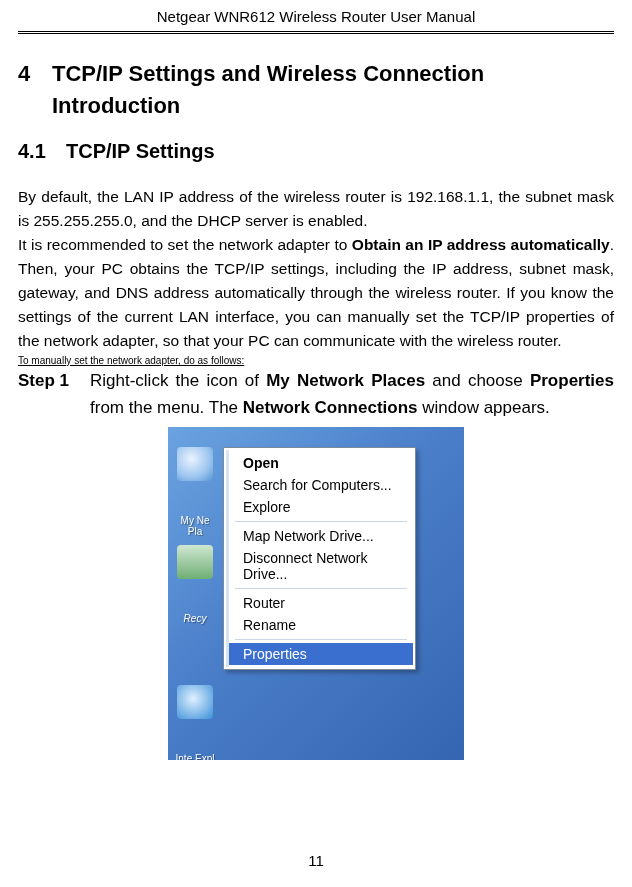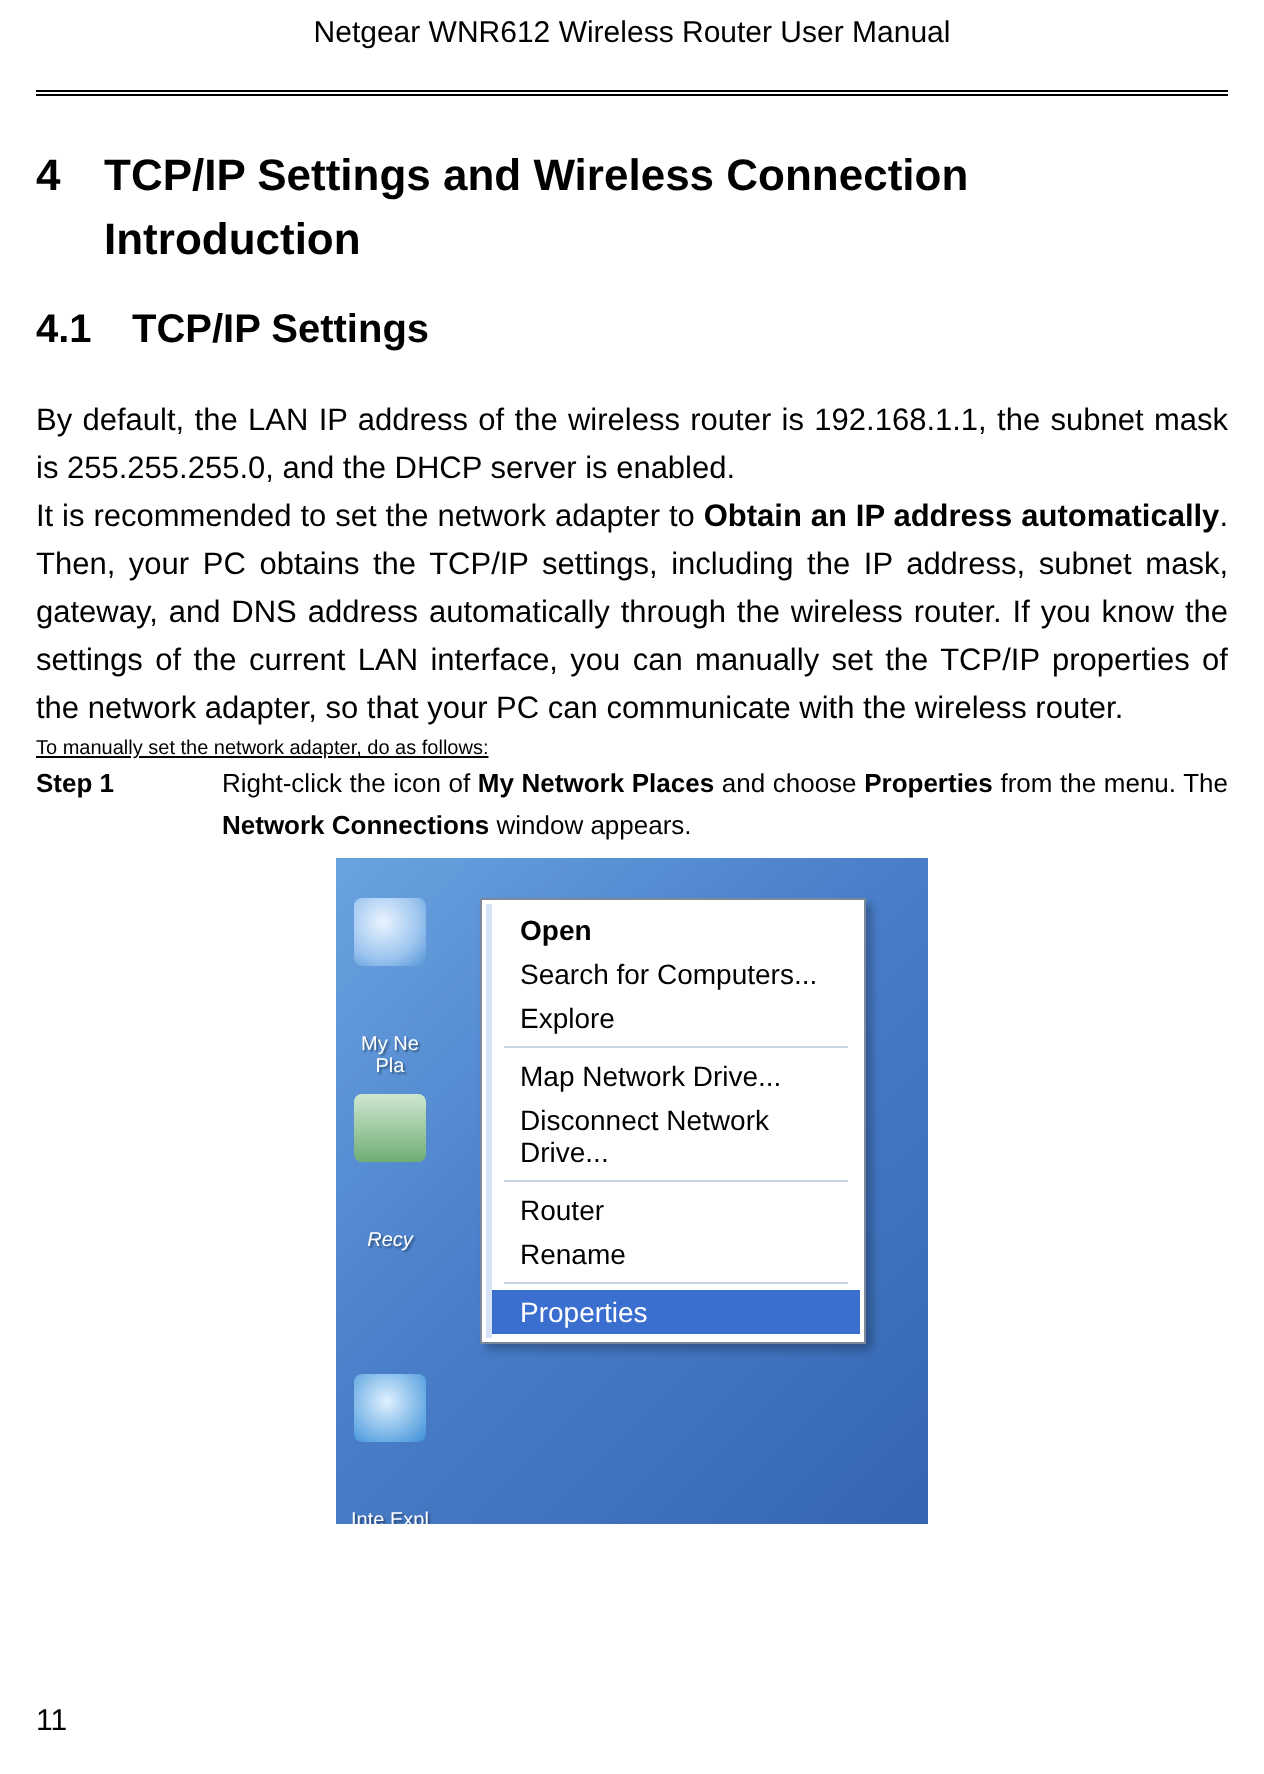--- a/index.html
+++ b/index.html
@@ -18,21 +18,21 @@
     .page {
       padding: 8px 18px 0 18px;
       display: flex;
       flex-direction: column;
       height: 100%;
     }
     .doc-header {
       text-align: center;
       font-size: 15px;
       border-bottom: 3px double #000;
-      padding-bottom: 20px;
+      padding-bottom: 6px;
       margin-bottom: 24px;
     }
     .h1 {
       font-size: 22px;
       font-weight: bold;
       display: flex;
       margin-bottom: 18px;
       line-height: 1.45;
     }
     .h1-num {
@@ -53,24 +53,23 @@
       font-size: 15.5px;
       line-height: 1.55;
       text-align: justify;
     }
     .para2 {
       font-size: 10px;
       line-height: 1.55;
       text-decoration: underline;
     }
     .step {
-      font-size: 13px;
+      font-size: 17px;
       line-height: 1.55;
       display: flex;
-      gap: 21px;
     }
     .step-label {
       font-weight: bold;
       width: 72px;
       flex-shrink: 0;
     }
     .step-body {
       flex: 1;
       text-align: justify;
     }
@@ -107,21 +106,21 @@
     .di-ie { top: 258px; }
     .di-ie .ico { background: radial-gradient(circle at 45% 40%, #dff1ff, #3a8fd8); }
     .desktop-label {
       display: block;
       line-height: 1.1;
       text-shadow: 1px 1px 1px rgba(0,0,0,0.4);
       margin-top: 34px;
     }
     .context-menu {
       position: absolute;
-      left: 72px;
+      left: 55px;
       top: 20px;
       width: 193px;
       background: #fff;
       border: 1px solid #7a8a9a;
       box-shadow: 3px 3px 4px rgba(0,0,0,0.25);
       padding: 2px;
       font-size: 14px;
     }
     .cm-inner {
       border-left: 3px solid #d6e4f5;
@@ -136,21 +135,21 @@
       height: 1px;
       background: #c9d6e6;
       margin: 3px 6px;
     }
     .cm-item.selected {
       background: #3a6ecf;
       color: #fff;
     }
     .footer {
       margin-top: auto;
-      text-align: left;
+      text-align: center;
       font-size: 15px;
       padding: 12px 0 18px 0;
     }
   </style>
 </head>
 <body>
 
 <div class="page">
   <div class="doc-header">Netgear WNR612 Wireless Router User Manual</div>
 

